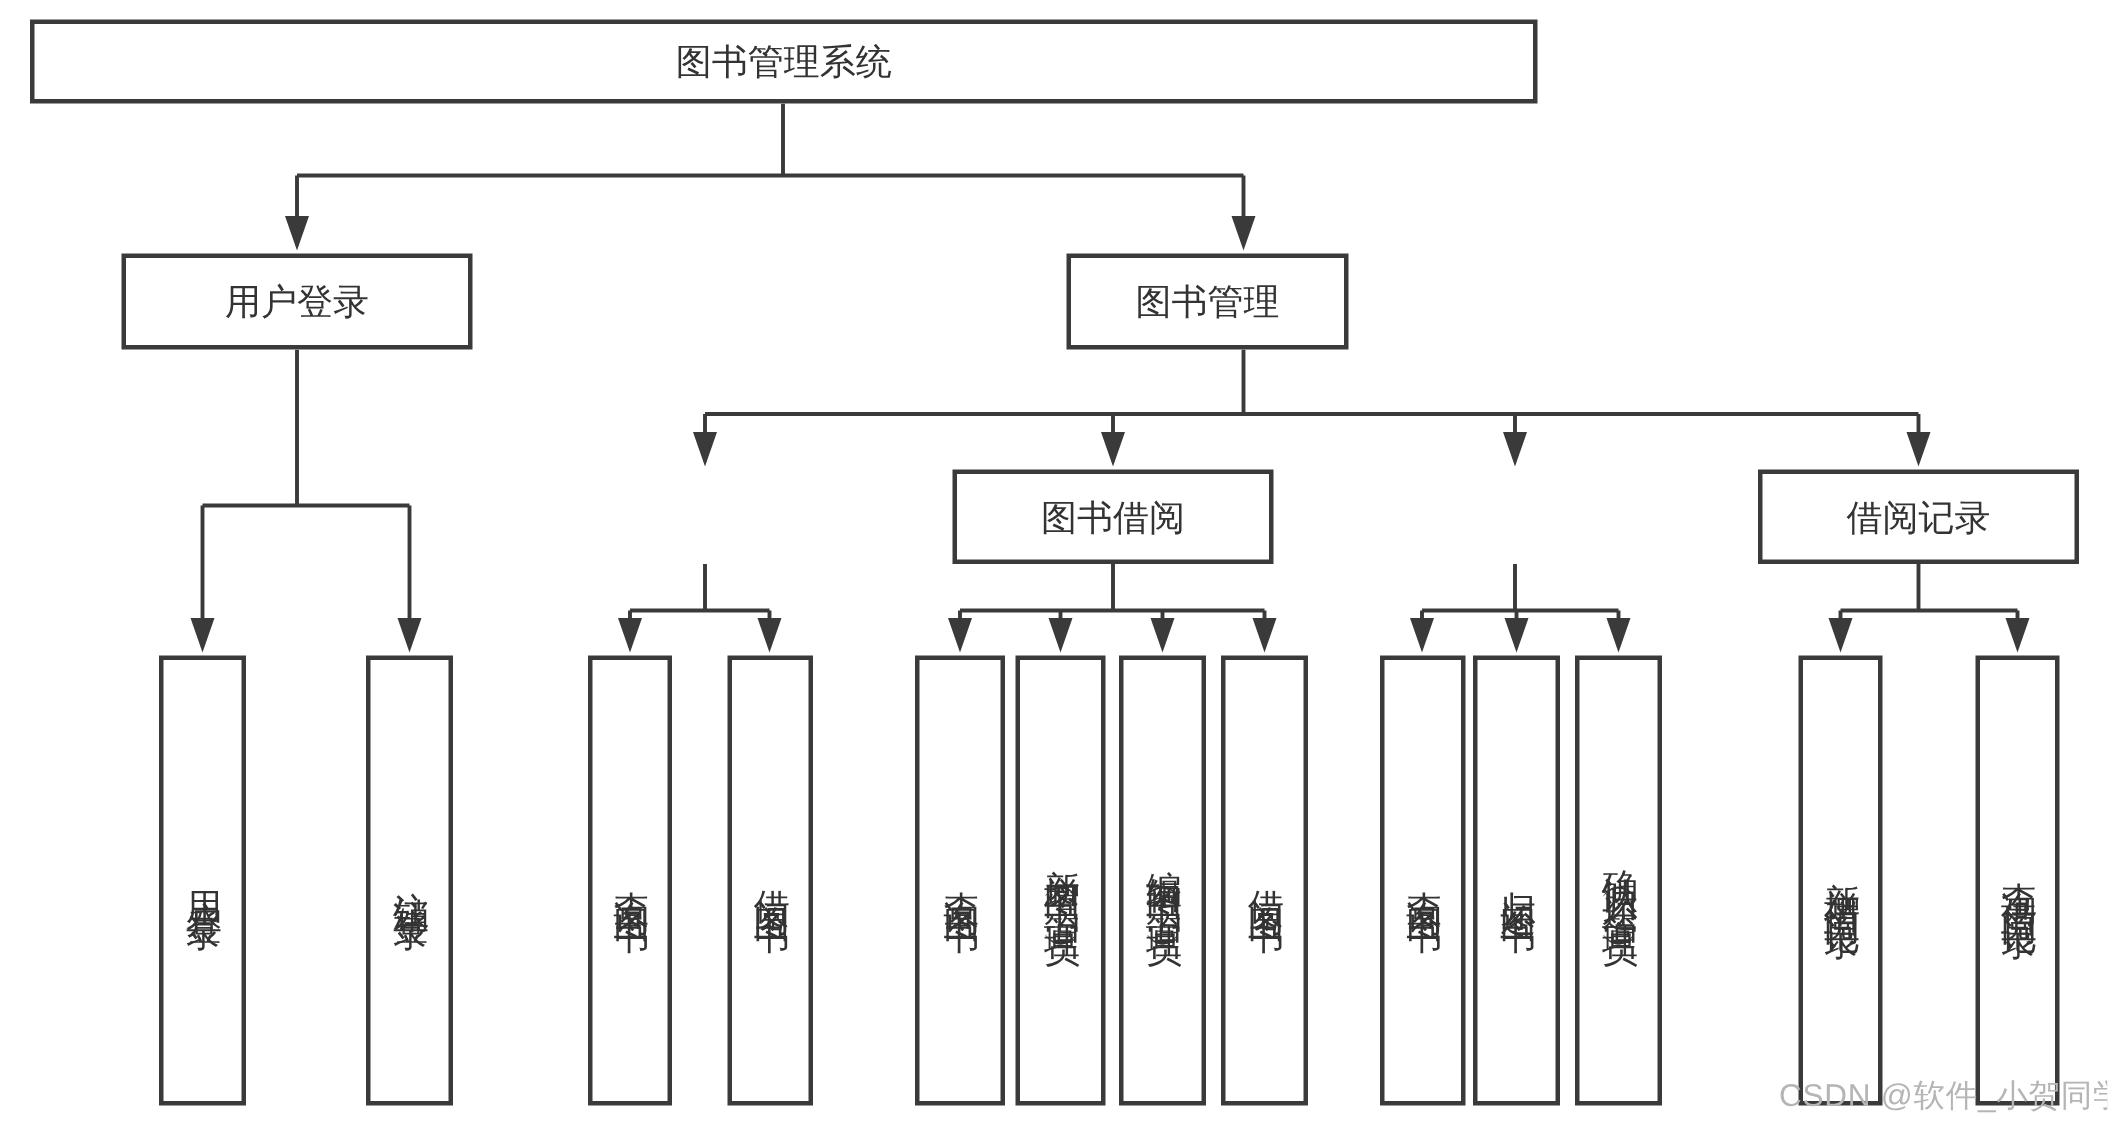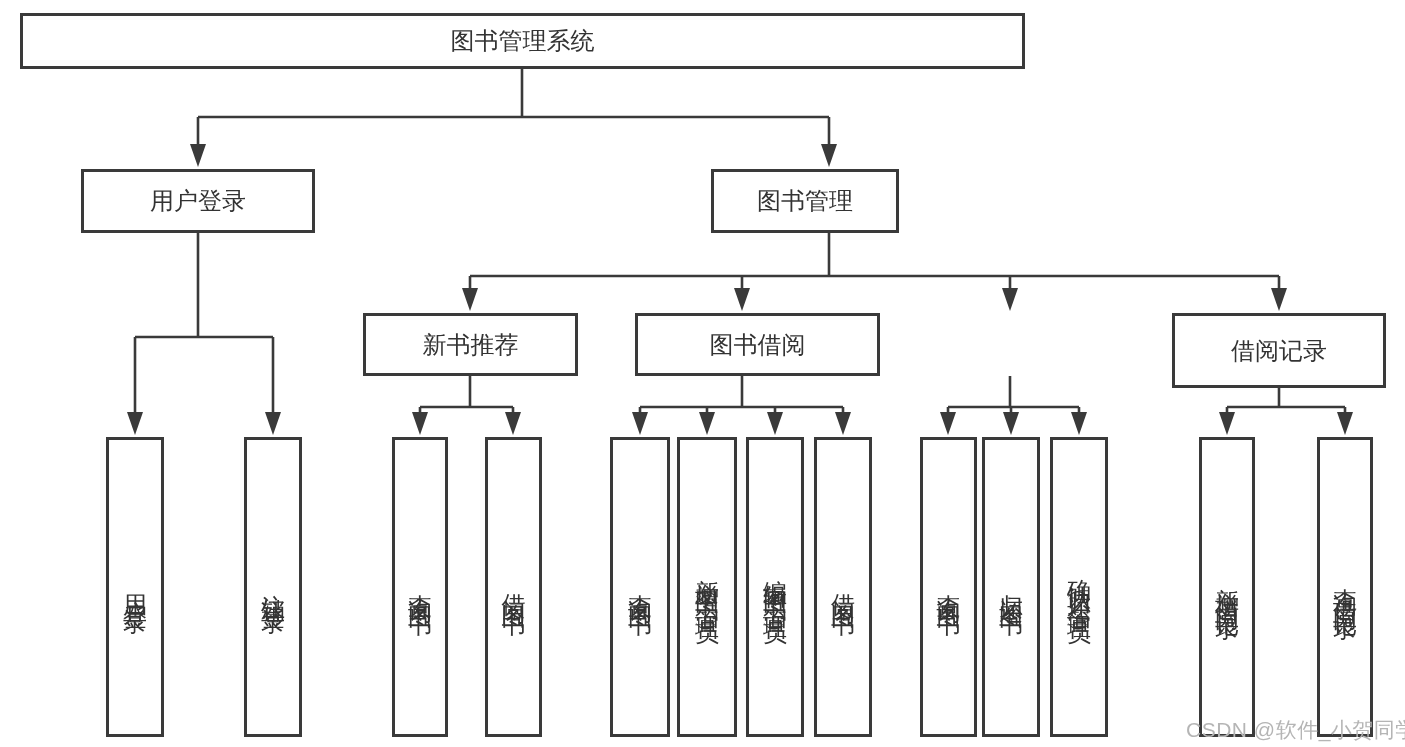--- a/index.html
+++ b/index.html
@@ -124,23 +124,22 @@
       <polygon points="1219,412 1235,412 1227,435"></polygon>
       <polygon points="1337,412 1353,412 1345,435"></polygon>
     </g>
   </svg>
 
   <div class="box" style="left:20px;top:13px;width:1005px;height:56px">图书管理系统</div>
 
   <div class="box" style="left:81px;top:169px;width:234px;height:64px">用户登录</div>
   <div class="box" style="left:711px;top:169px;width:188px;height:64px">图书管理</div>
 
-  <div class="box" style="left:363px;top:313px;width:215px;height:63px">新书推荐</div>
-  <div class="box" style="left:635px;top:313px;width:245px;height:63px">图书借阅</div>
-  <div class="box" style="left:1172px;top:313px;width:214px;height:75px">借阅记录</div>
+  <div class="box" style="left:635px;top:313px;width:214px;height:63px">图书借阅</div>
+  <div class="box" style="left:1172px;top:313px;width:214px;height:63px">借阅记录</div>
 
   <div class="box vbox" style="left:106px;top:437px;width:58px;height:300px">用户登录</div>
   <div class="box vbox" style="left:244px;top:437px;width:58px;height:300px">注销登录</div>
 
   <div class="box vbox" style="left:392px;top:437px;width:56px;height:300px">查询图书</div>
   <div class="box vbox" style="left:485px;top:437px;width:57px;height:300px">借阅图书</div>
 
   <div class="box vbox" style="left:610px;top:437px;width:60px;height:300px">查询图书</div>
   <div class="box vbox" style="left:677px;top:437px;width:60px;height:300px">新增图书（管理员）</div>
   <div class="box vbox" style="left:746px;top:437px;width:58px;height:300px">编辑图书（管理员）</div>

